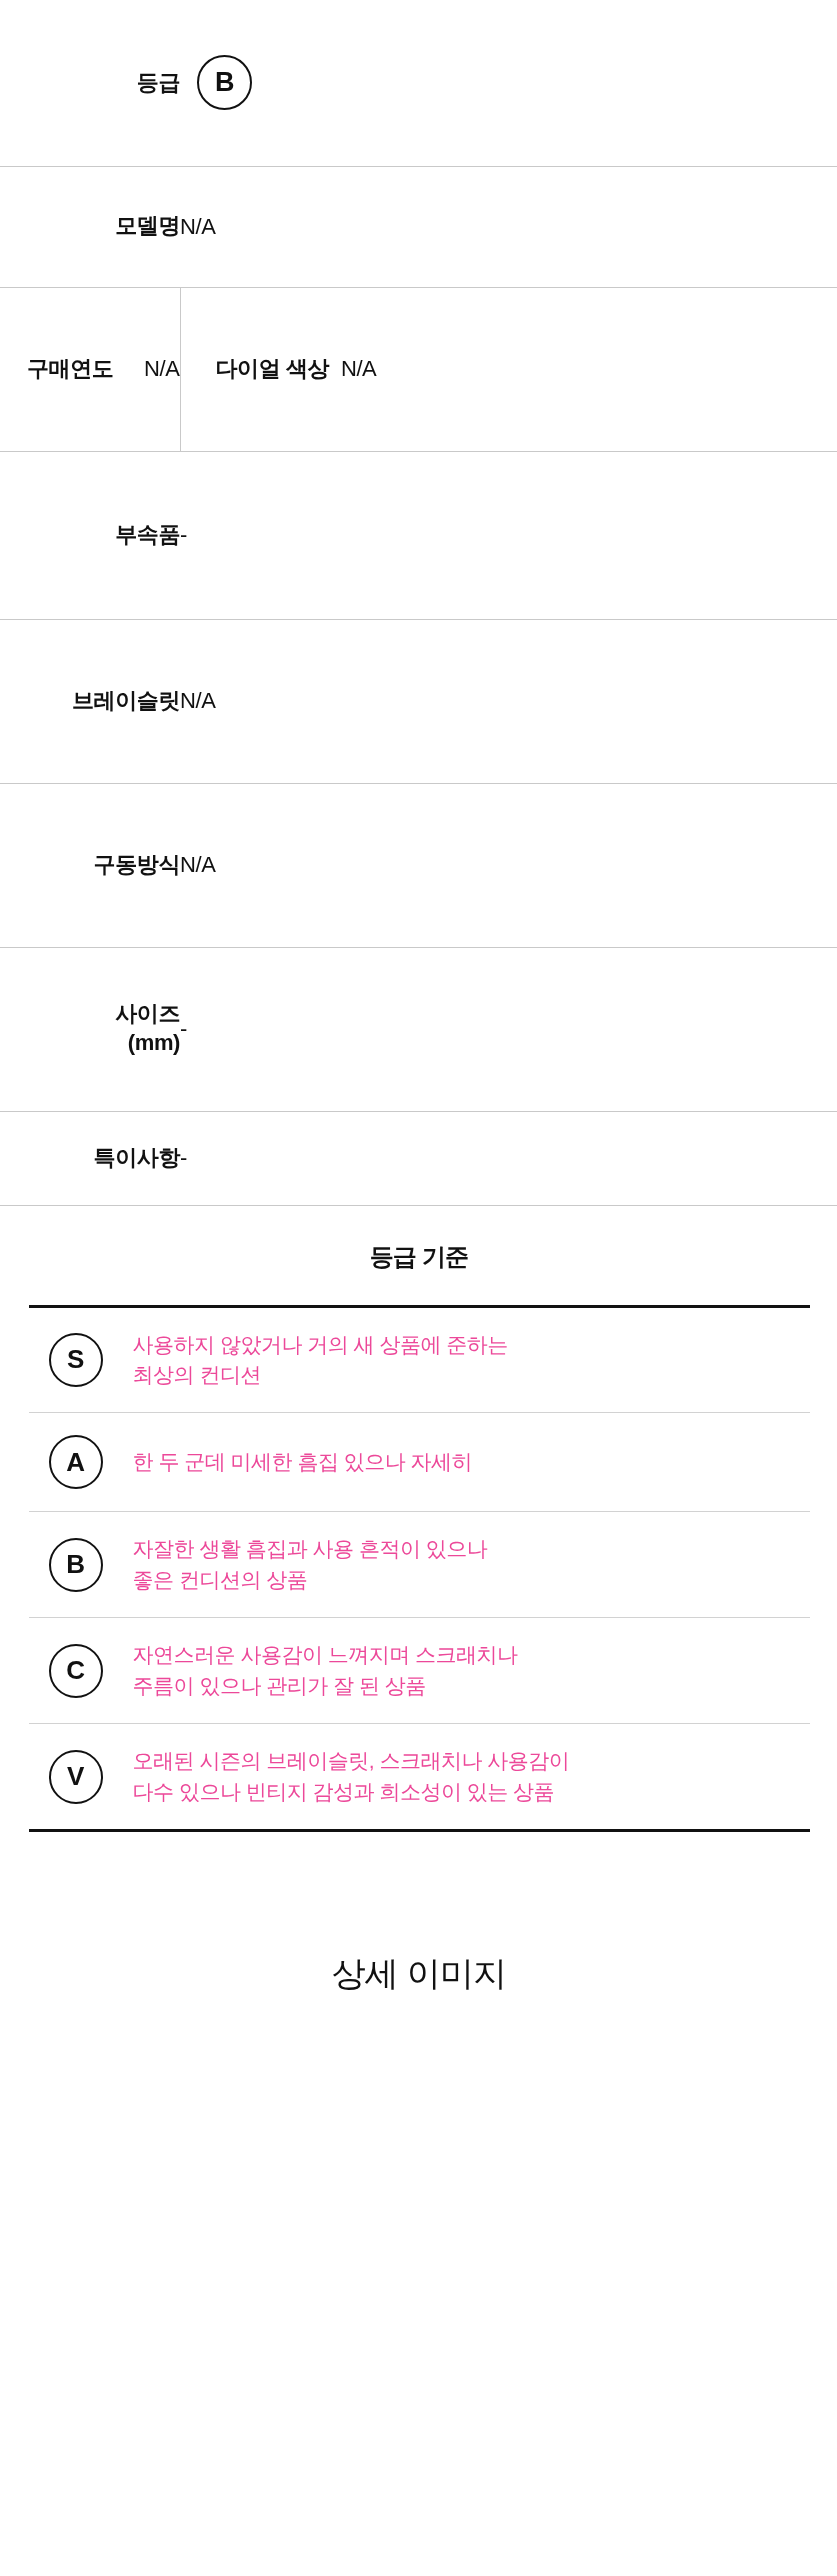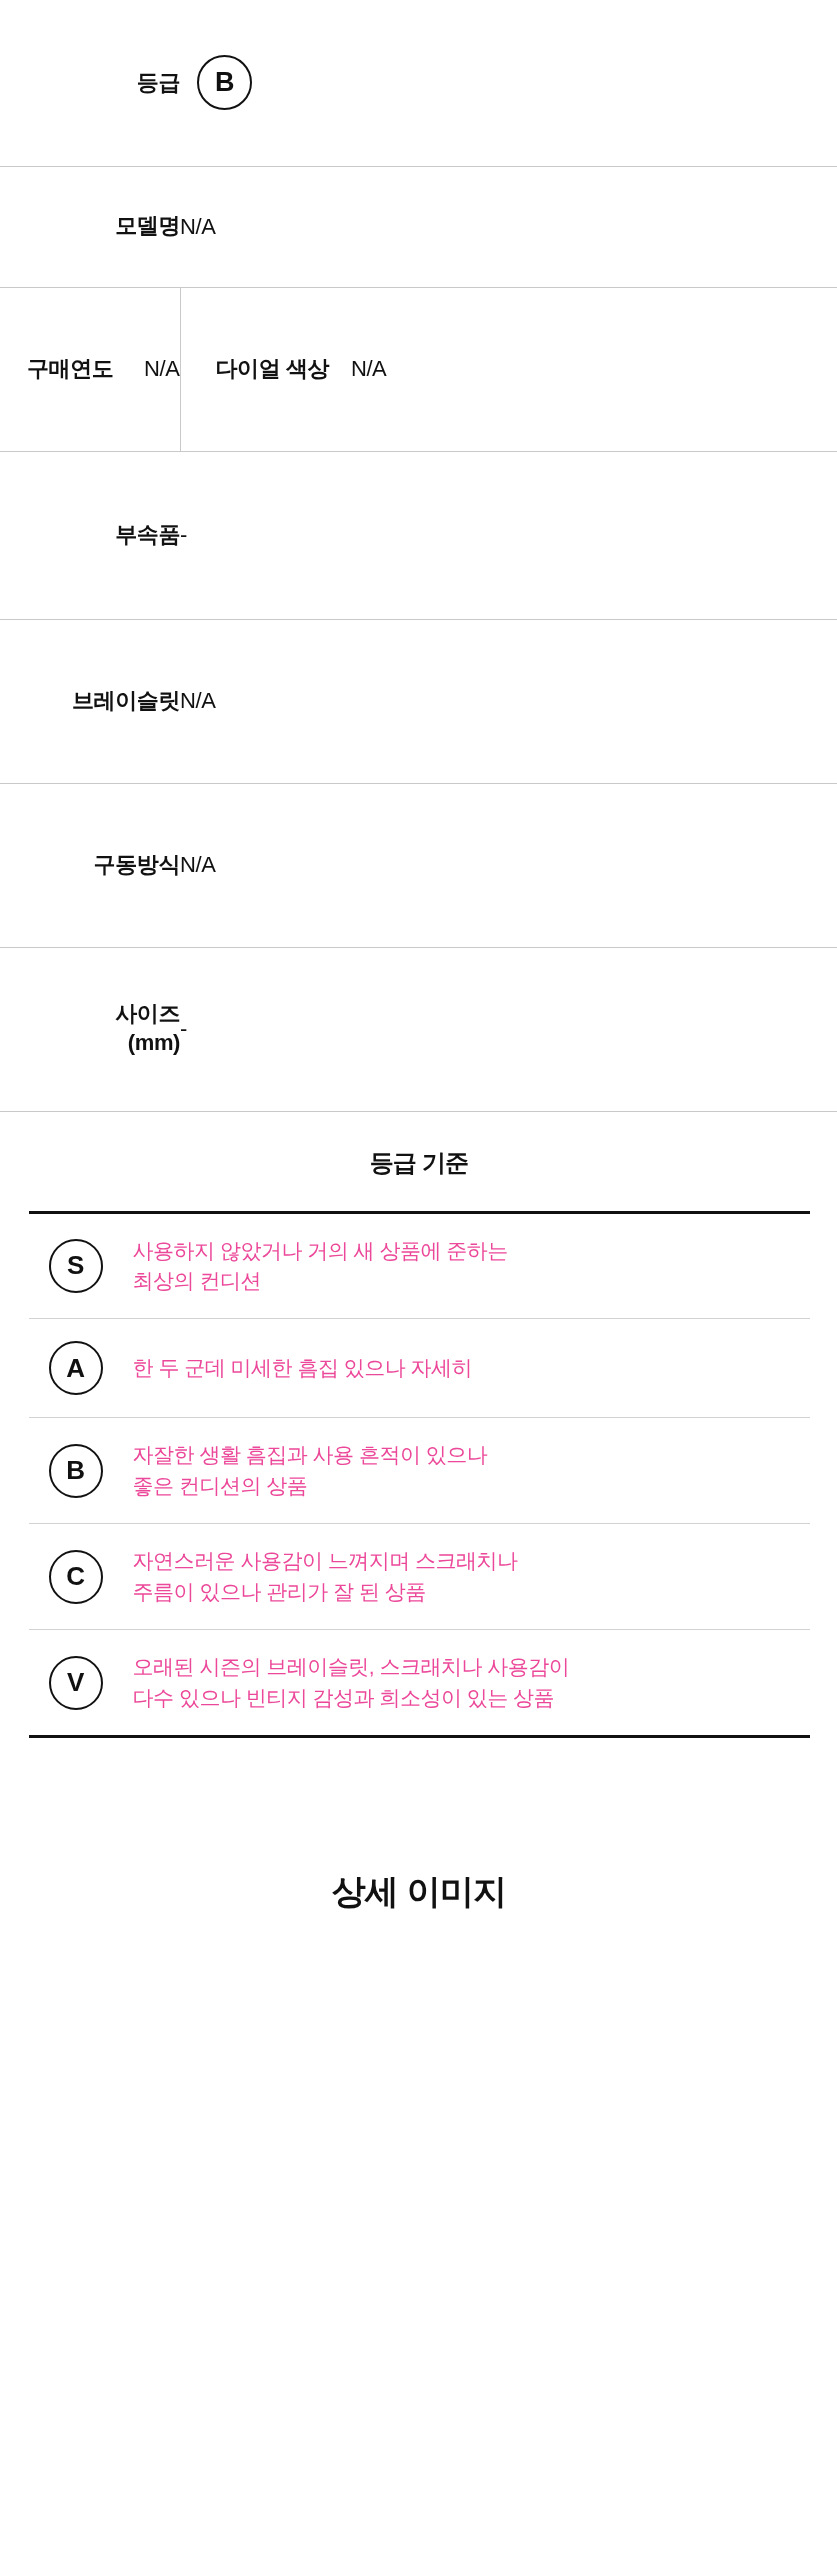--- a/index.html
+++ b/index.html
@@ -97,21 +97,20 @@
     letter-spacing: -0.4px;
   }
   .split-right {
     box-sizing: border-box;
   }
   .split-right .inner2 {
     display: flex;
     align-items: center;
     height: 100%;
     padding-left: 35px;
-    gap: 10px;
   }
   .split-right .lab2 {
     font-weight: bold;
     font-size: 22px;
     letter-spacing: -0.4px;
     margin-right: 11.7px;
   }
   .split-right .val2 {
     font-size: 22px;
     letter-spacing: -0.4px;
@@ -166,23 +165,23 @@
     font-size: 21px;
     line-height: 1.45;
     letter-spacing: -0.5px;
     color: #ec4899;
   }
 
   
   .detail-heading {
     text-align: center;
     font-size: 34px;
-    font-weight: bold;
+    font-weight: normal;
     letter-spacing: -0.8px;
-    margin: 16px;
+    margin: 4px;
     padding-top: 115px;
     padding-bottom: 34px;
   }
 </style>
 </head>
 <body>
 
 <div class="page">
 
   <table class="spec-table">
@@ -230,20 +229,24 @@
       </tr>
 
       <tr class="row-size">
         <td class="cell-label label-two-line">
           <div>사이즈</div>
           <div>(mm)</div>
         </td>
         <td class="cell-value">-</td>
       </tr>
 
+      <tr class="row-note">
+        <td class="cell-label">특이사항</td>
+        <td class="cell-value">-</td>
+      </tr>
     </tbody>
   </table>
 
   <section class="criteria">
     <h2 class="criteria-title">등급 기준</h2>
 
     <div class="criteria-box">
 
       <div class="criteria-row">
         <div class="badge">S</div>

